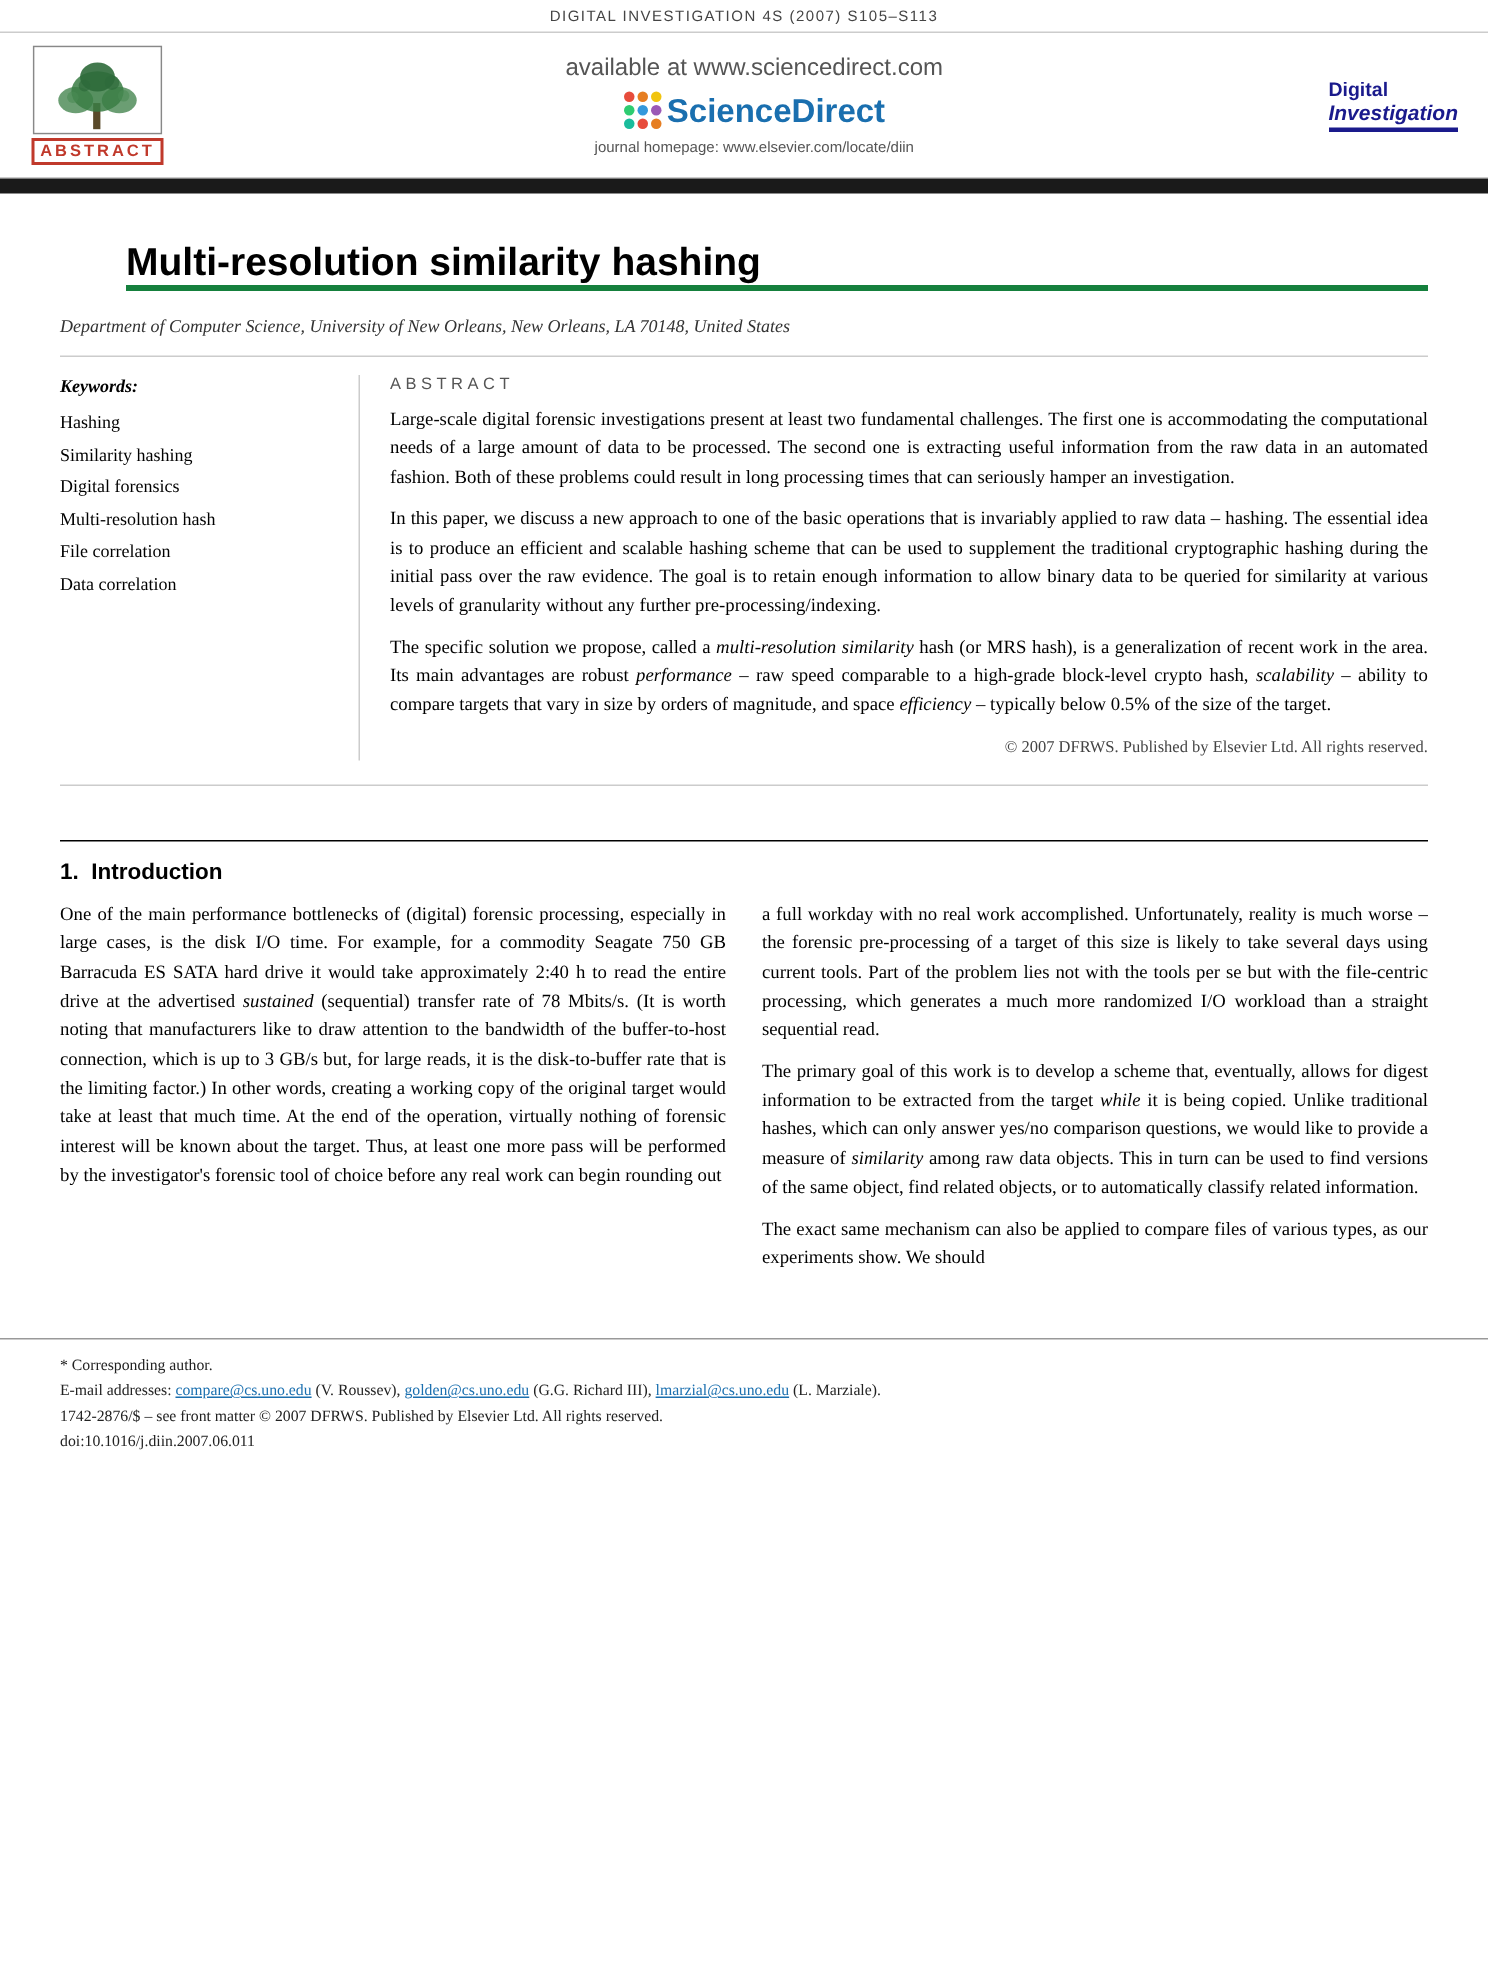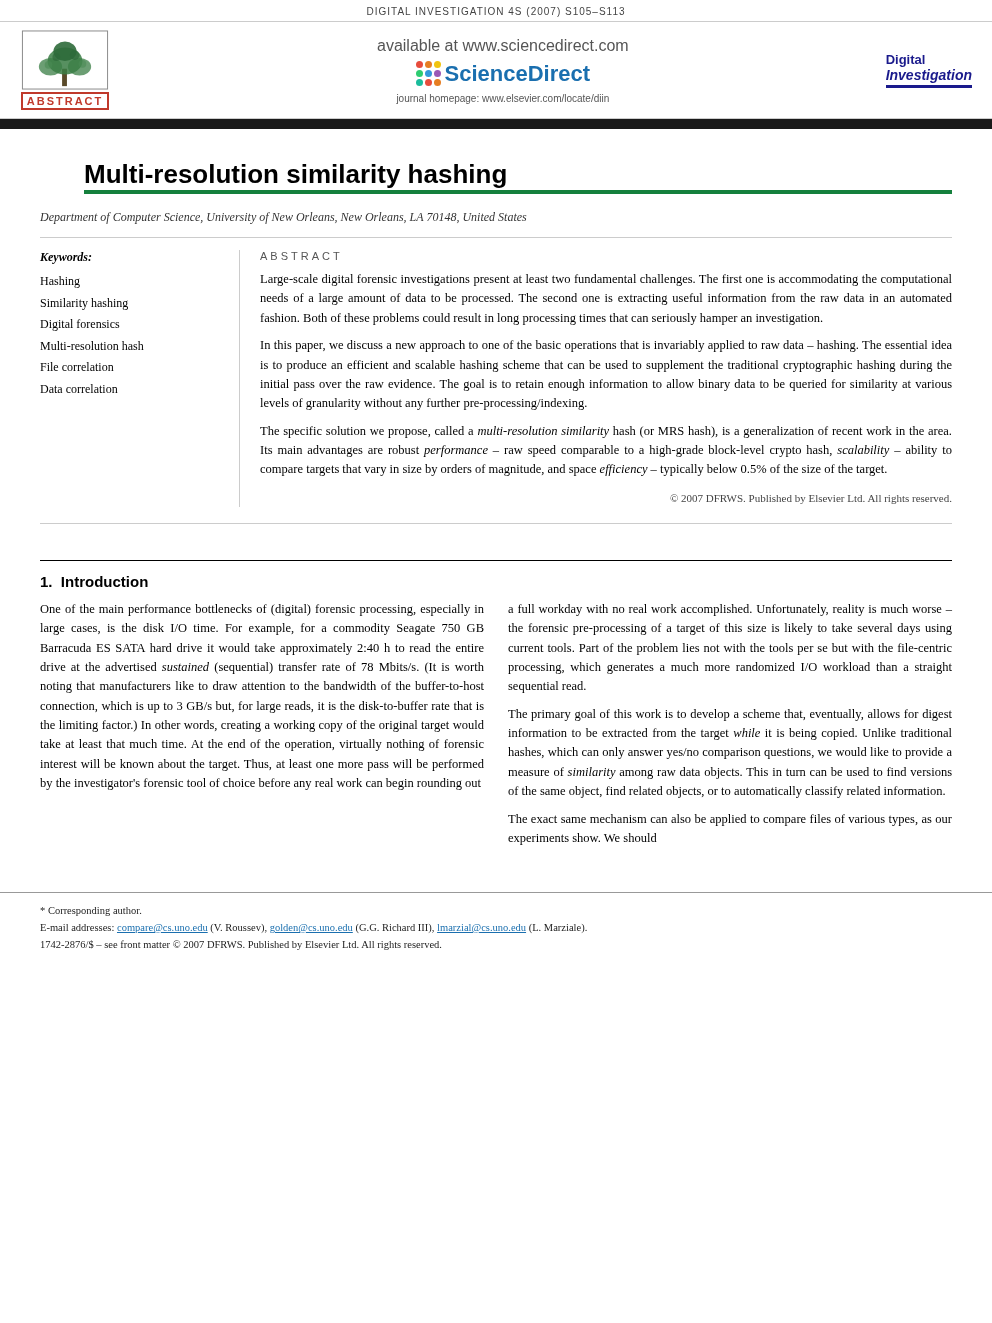--- a/index.html
+++ b/index.html
@@ -403,13 +403,14 @@
 </div>
 
 <div class="footnote-area">
   <div class="footnote-line">
     <span>* Corresponding author.</span>
   </div>
   <div class="footnote-line">
     <span>E-mail addresses: </span><span style="color:#1a6faf;text-decoration:underline;">compare@cs.uno.edu</span><span> (V. Roussev), </span><span style="color:#1a6faf;text-decoration:underline;">golden@cs.uno.edu</span><span> (G.G. Richard III), </span><span style="color:#1a6faf;text-decoration:underline;">lmarzial@cs.uno.edu</span><span> (L. Marziale).</span>
   </div>
   <div class="footnote-line">1742-2876/$ – see front matter © 2007 DFRWS. Published by Elsevier Ltd. All rights reserved.</div>
+  <div class="footnote-line">doi:10.1016/j.diin.2007.06.011</div>
 </div>
 
 </body></html>

